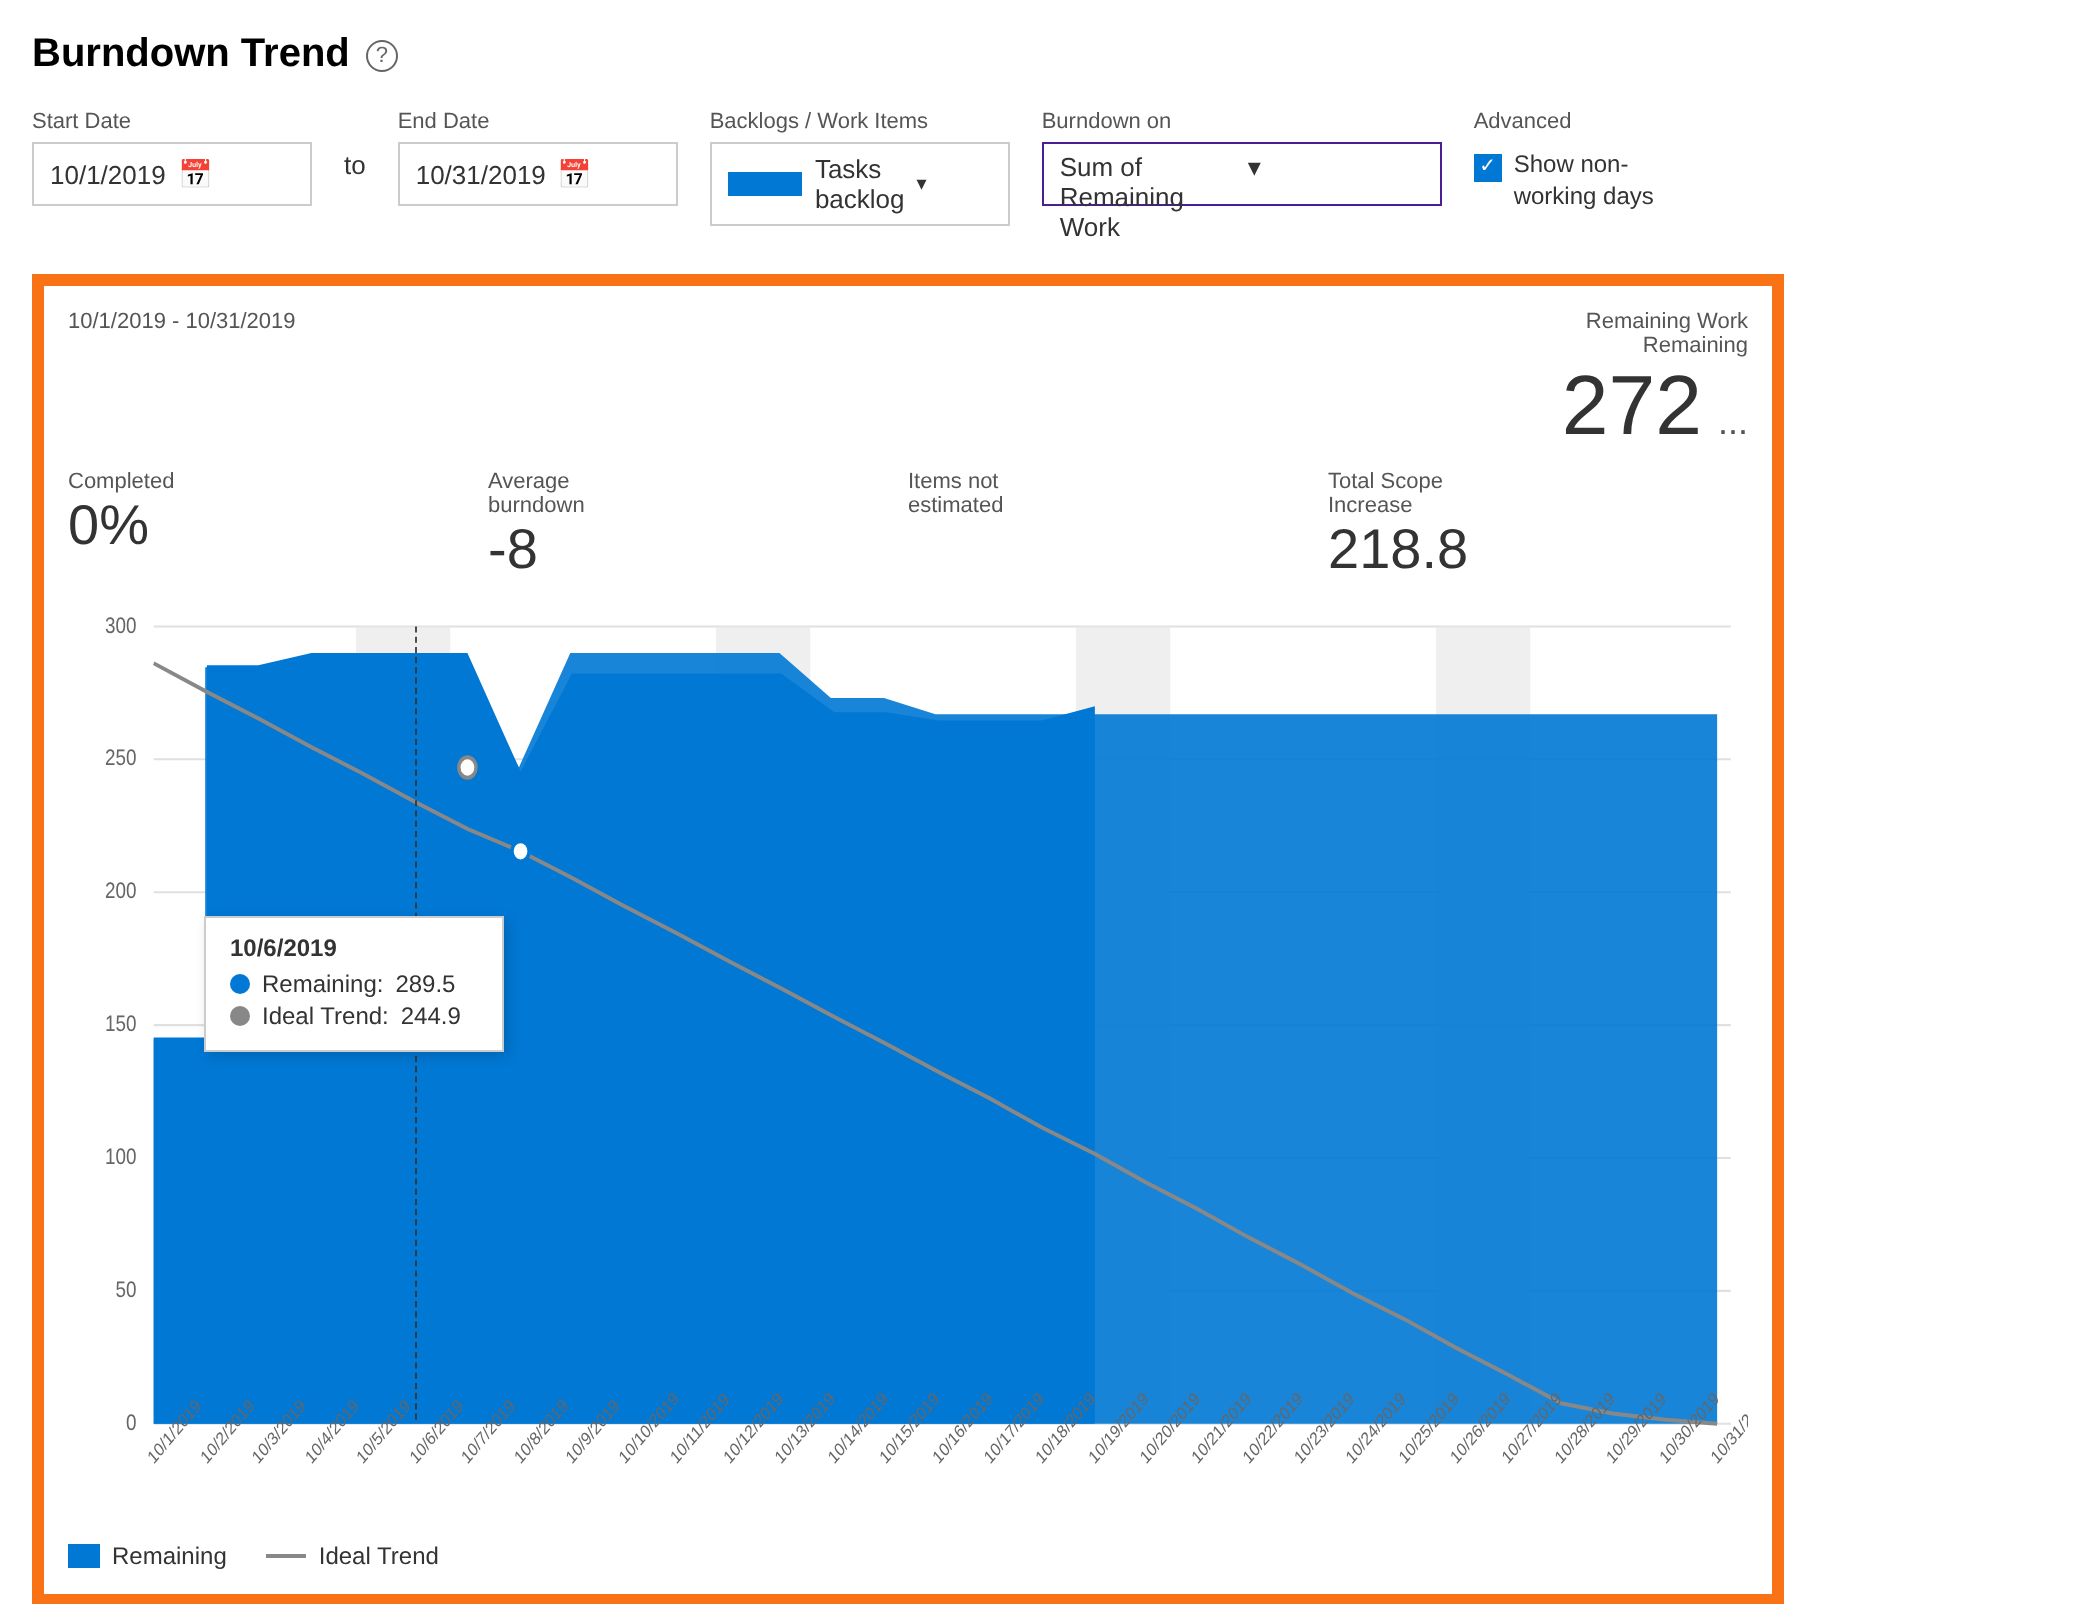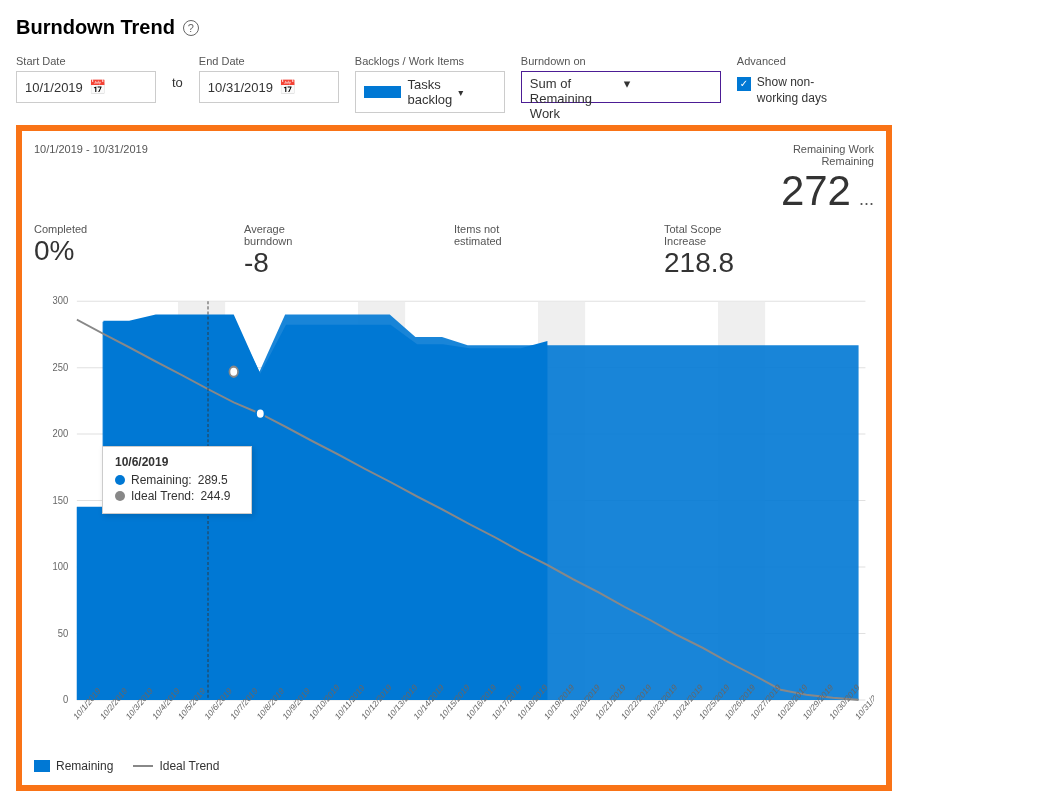--- a/index.html
+++ b/index.html
@@ -4,21 +4,21 @@
   <style>
     * { box-sizing: border-box; margin: 0; padding: 0; }
     body { font-family: 'Segoe UI', Arial, sans-serif; background: #fff; color: #333; font-size: 13px; }
     
     .container { width: 908px; min-height: 802px; padding: 16px; background: #fff; }
     
     .header { display: flex; align-items: center; gap: 8px; margin-bottom: 16px; }
     .header-title { font-size: 20px; font-weight: 600; color: #000; }
     .help-icon { width: 16px; height: 16px; border-radius: 50%; border: 1.5px solid #666; display: flex; align-items: center; justify-content: center; font-size: 11px; color: #666; cursor: pointer; }
     
-    .controls { display: flex; align-items: flex-start; gap: 16px; margin-bottom: 12px; flex-wrap: wrap; }
+    .controls { display: flex; align-items: flex-start; gap: 16px; margin-bottom: 24px; flex-wrap: wrap; }
     .control-group { display: flex; flex-direction: column; gap: 4px; }
     .control-label { font-size: 11px; color: #555; }
     .date-input { display: flex; align-items: center; border: 1px solid #ccc; padding: 4px 8px; height: 32px; min-width: 140px; background: #fff; gap: 6px; }
     .date-input span { font-size: 13px; color: #333; flex: 1; }
     .date-input .cal-icon { color: #666; font-size: 14px; }
     .to-label { padding-top: 20px; font-size: 13px; color: #333; }
     .dropdown-input { display: flex; align-items: center; border: 1px solid #ccc; padding: 20px 8px; height: 32px; min-width: 150px; background: #fff; gap: 6px; cursor: pointer; }
     .dropdown-input .icon-square { width: 12px; height: 12px; background: #0078d4; display: inline-block; }
     .dropdown-input span { font-size: 13px; color: #333; flex: 1; }
     .dropdown-input .chevron { color: #333; font-size: 10px; }

